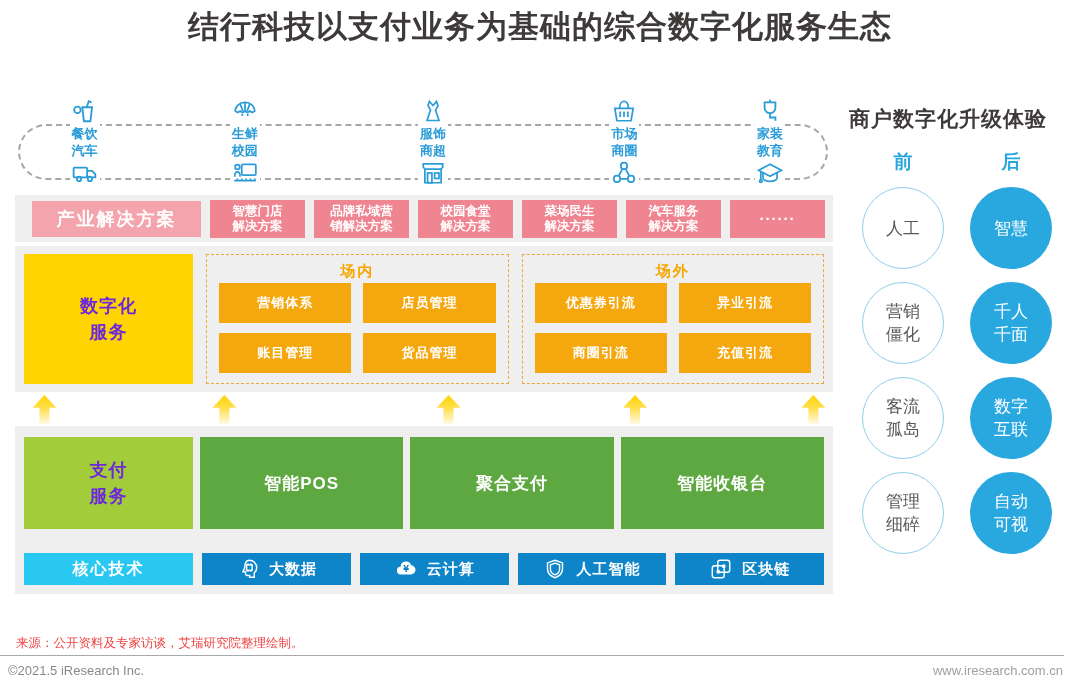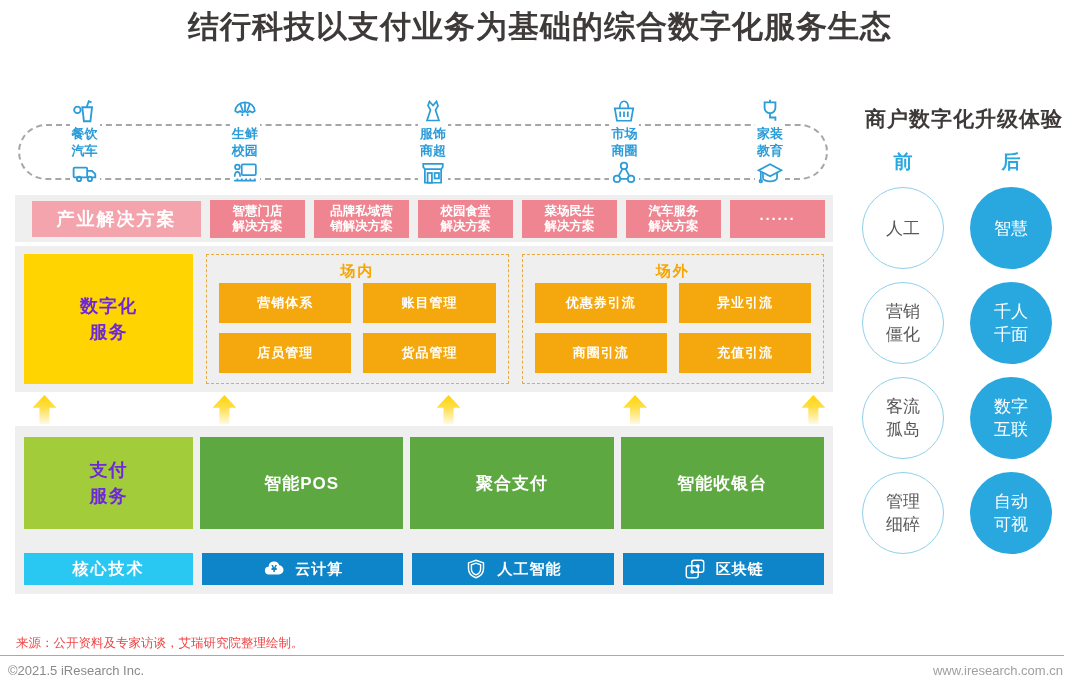--- a/index.html
+++ b/index.html
@@ -46,21 +46,21 @@
   .green-row { display:flex; gap:7px; height:92px; }
   .big-green { background:#A3CC3A; font-size:18px; line-height:26px; letter-spacing:1px; }
   .green-item { flex:1; background:#5EA841; color:#fff; font-size:17px; font-weight:bold; display:flex; align-items:center; justify-content:center; letter-spacing:1px; }
   .blue-row { display:flex; gap:9px; height:32px; margin-top:24px; }
   .cyan-header { width:169px; flex:none; background:#29C8F3; color:#fff; font-size:16px; font-weight:bold; display:flex; align-items:center; justify-content:center; letter-spacing:2px; }
   .tech-item { flex:1; background:#0E85C8; color:#fff; display:flex; align-items:center; justify-content:center; gap:9px; }
   .tech-item .ticon { width:24px; height:24px; display:flex; align-items:center; justify-content:center; }
   .tech-item .tlbl { font-size:15px; font-weight:bold; letter-spacing:1px; }
 
   
-  .sb-title { font-size:21px; font-weight:bold; color:#3E3A39; margin:8px 0 16px 16px; letter-spacing:1px; }
+  .sb-title { font-size:21px; font-weight:bold; color:#3E3A39; margin:8px 0 16px 0; letter-spacing:1px; }
   .sb-cols { display:grid; grid-template-columns:1fr 1fr; margin-bottom:12px; }
   .sb-col-label { text-align:center; font-size:19px; font-weight:bold; color:#29A8E0; }
   .sb-grid { display:grid; grid-template-columns:1fr 1fr; row-gap:13px; justify-items:center; }
   .circle { width:82px; height:82px; border-radius:50%; display:flex; align-items:center; justify-content:center; text-align:center; font-size:17px; line-height:23px; white-space:pre-line; }
   .circle.before { border:1.5px solid #8FD0EA; color:#595757; background:#fff; }
   .circle.after { background:#29A8E0; color:#fff; }
 
   
   .footer { position:absolute; left:0; right:0; bottom:8px; }
   .src { font-size:12.5px; color:#ef4444; padding-left:16px; margin-bottom:3px; }
@@ -199,22 +199,22 @@
       </div>
 
       <div class="band yellow-band">
         <div class="big-box big-yellow">数字化
 服务</div>
 
         <div class="dashed-group">
           <div class="group-label">场内</div>
           <div class="group-grid">
             <div class="orange-btn">营销体系</div>
+            <div class="orange-btn">店员管理</div>
             <div class="orange-btn">账目管理</div>
-            <div class="orange-btn">店员管理</div>
             <div class="orange-btn">货品管理</div>
           </div>
         </div>
 
         <div class="dashed-group">
           <div class="group-label">场外</div>
           <div class="group-grid">
             <div class="orange-btn">优惠券引流</div>
             <div class="orange-btn">异业引流</div>
             <div class="orange-btn">商圈引流</div>
@@ -236,20 +236,30 @@
           <div class="big-box big-green">支付
 服务</div>
           <div class="green-item">智能POS</div>
           <div class="green-item">聚合支付</div>
           <div class="green-item">智能收银台</div>
         </div>
 
         <div class="blue-row">
           <div class="cyan-header">核心技术</div>
 
+          <div class="tech-item">
+            <span class="ticon">
+              <svg width="22" height="22" viewBox="0 0 24 24" fill="none" stroke="#fff" stroke-width="1.6">
+                  <path d="M13.5 2.5c4.7 0 8 3.6 8 8 0 2.8-1.3 4.7-2.7 5.9V21h-5v-2h-2.6c-1.1 0-1.9-.8-1.9-1.9V15H6.5l1.8-4.1c.2-4.7 1-8.4 5.2-8.4z"></path>
+                  <rect x="10.5" y="7.5" width="6" height="6"></rect>
+                  <path d="M12 6v1.5M15 6v1.5M12 13.5V15M15 13.5V15"></path>
+                </svg>
+            </span>
+            <span class="tlbl">大数据</span>
+          </div>
 
           <div class="tech-item">
             <span class="ticon">
               <svg width="24" height="22" viewBox="0 0 24 24">
                   <path d="M6.5 18a4.2 4.2 0 01-.4-8.4A6 6 0 0117.8 8 4.6 4.6 0 0117 17.9L6.5 18z" fill="#fff"></path>
                   <text x="12" y="15.5" font-size="9" font-weight="bold" fill="#0E85C8" text-anchor="middle" font-family="'DejaVu Sans',sans-serif">¥</text>
                 </svg>
             </span>
             <span class="tlbl">云计算</span>
           </div>

